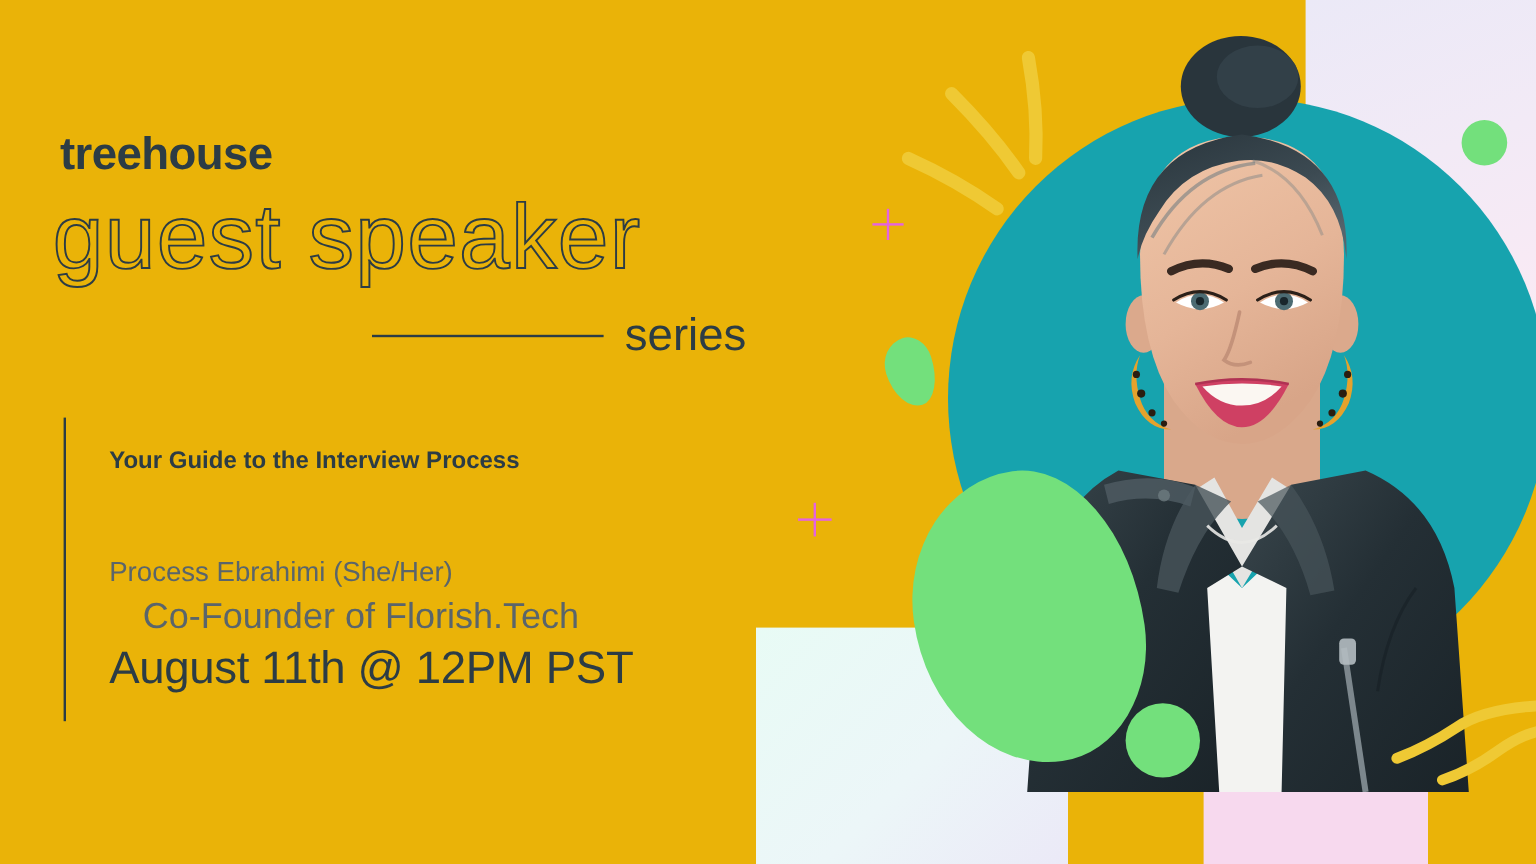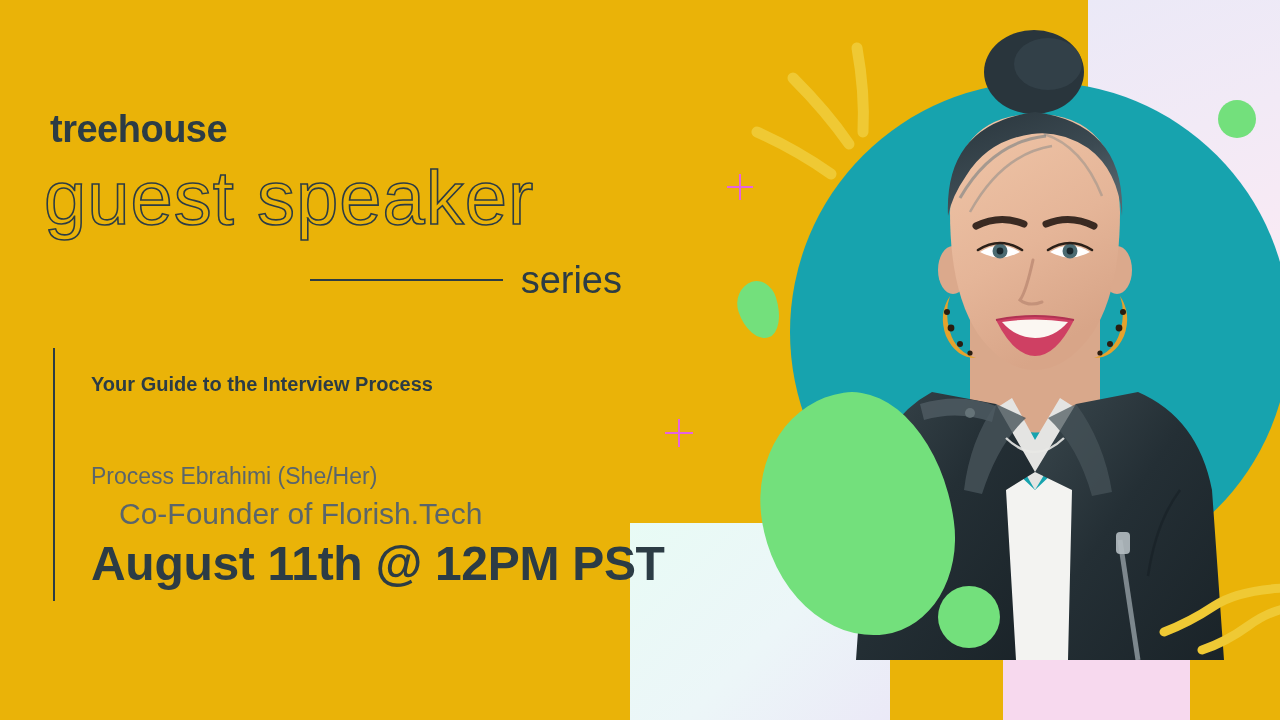--- a/index.html
+++ b/index.html
@@ -170,22 +170,22 @@
     left: 91px; top: 494px;
     font-size: 30px;
     font-weight: 400;
     color: #5a656b;
     line-height: 1.35;
     margin-left: 28px;
   }
   #event-datetime {
     position: absolute;
     left: 91px; top: 536px;
-    font-size: 48px;
-    font-weight: 700;
+    font-size: 38px;
+    font-weight: 400;
     letter-spacing: -0.3px;
     color: #2c3c45;
   }
 </style>
 </head>
 <body>
 
 <div id="stage">
 
   <div class="panel" id="panel-topright"></div>

